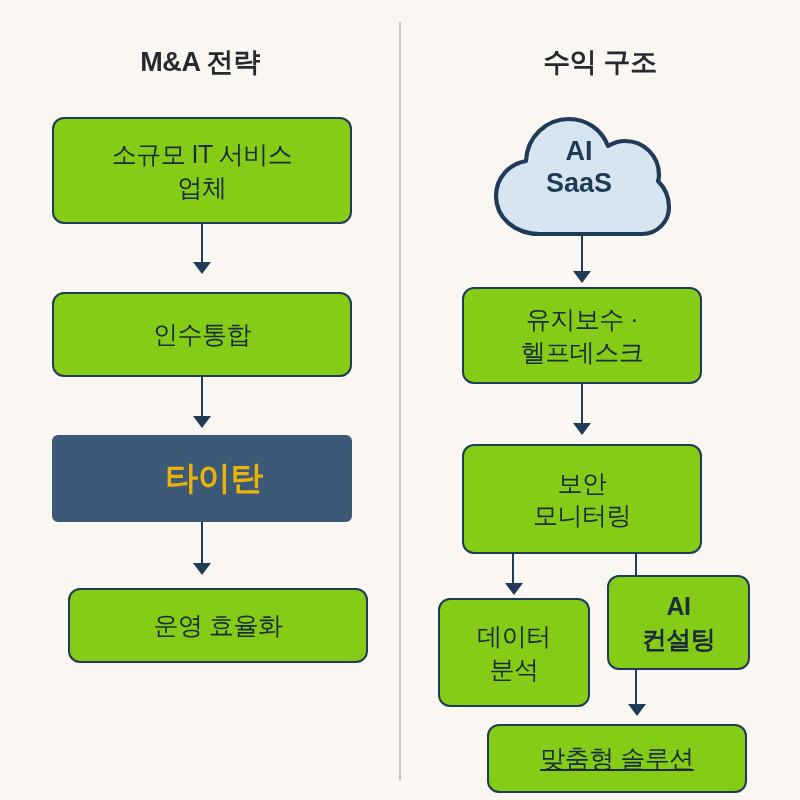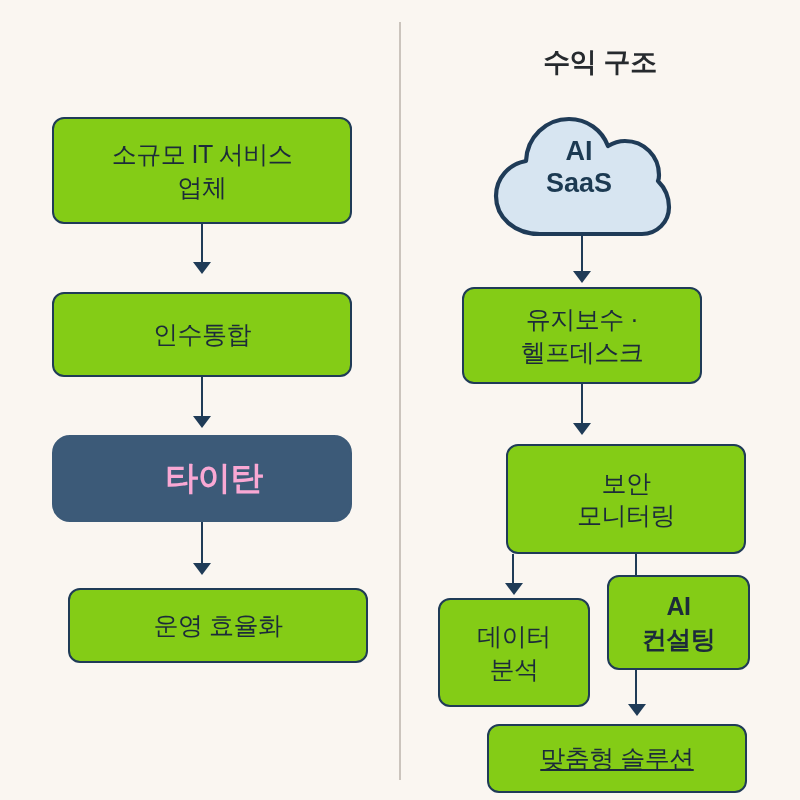--- a/index.html
+++ b/index.html
@@ -56,24 +56,24 @@
     text-align: center;
     font-size: 25px;
     font-weight: normal;
     line-height: 1.3;
     letter-spacing: -0.5px;
     white-space: pre-line;
   }
   .node.highlight {
     background: #3c5a78;
     border-color: #3c5a78;
-    color: #f9a8d4;
+    color: #eab308;
     font-weight: bold;
     font-size: 33px;
-    border-radius: 18px;
+    border-radius: 6px;
     padding-left: 24px;
   }
   .node.bold-label { font-weight: bold; }
 
   
   .cloud-wrap {
     position: absolute;
     left: 484px;
     top: 110px;
     width: 190px;
@@ -108,20 +108,21 @@
     border-top: 12px solid #1f3b57;
   }
 </style>
 </head>
 <body>
 
 <div id="canvas">
 
   <div class="divider"></div>
 
+  <div class="col-title" id="title-left">M&amp;A 전략</div>
 
   <div class="node" style="left:52px; top:117px; width:300px; height:107px;">소규모 IT 서비스
 업체</div>
 
   <div>
     <div class="conn v" style="left:200.8px; top:224px; height:46px;"></div>
     <div class="arrowhead" style="left:193px; top:262px;"></div>
   </div>
 
   <div class="node" style="left:52px; top:292px; width:300px; height:85px;">인수통합</div>
@@ -166,21 +167,21 @@
   </div>
 
   <div class="node" style="left:462px; top:287px; width:240px; height:97px;">유지보수 ·
 헬프데스크</div>
 
   <div>
     <div class="conn v" style="left:580.8px; top:384px; height:45px;"></div>
     <div class="arrowhead" style="left:573px; top:423px;"></div>
   </div>
 
-  <div class="node" style="left:462px; top:444px; width:240px; height:110px;margin-left:44px;">보안
+  <div class="node" style="left:462px; top:444px; width:240px; height:110px;">보안
 모니터링</div>
 
   <div>
     <div class="conn v" style="left:512px; top:554px; height:36px;"></div>
     <div class="arrowhead" style="left:504.5px; top:583px;"></div>
   </div>
 
   <div>
     <div class="conn v" style="left:635px; top:554px; height:21px;"></div>
   </div>

